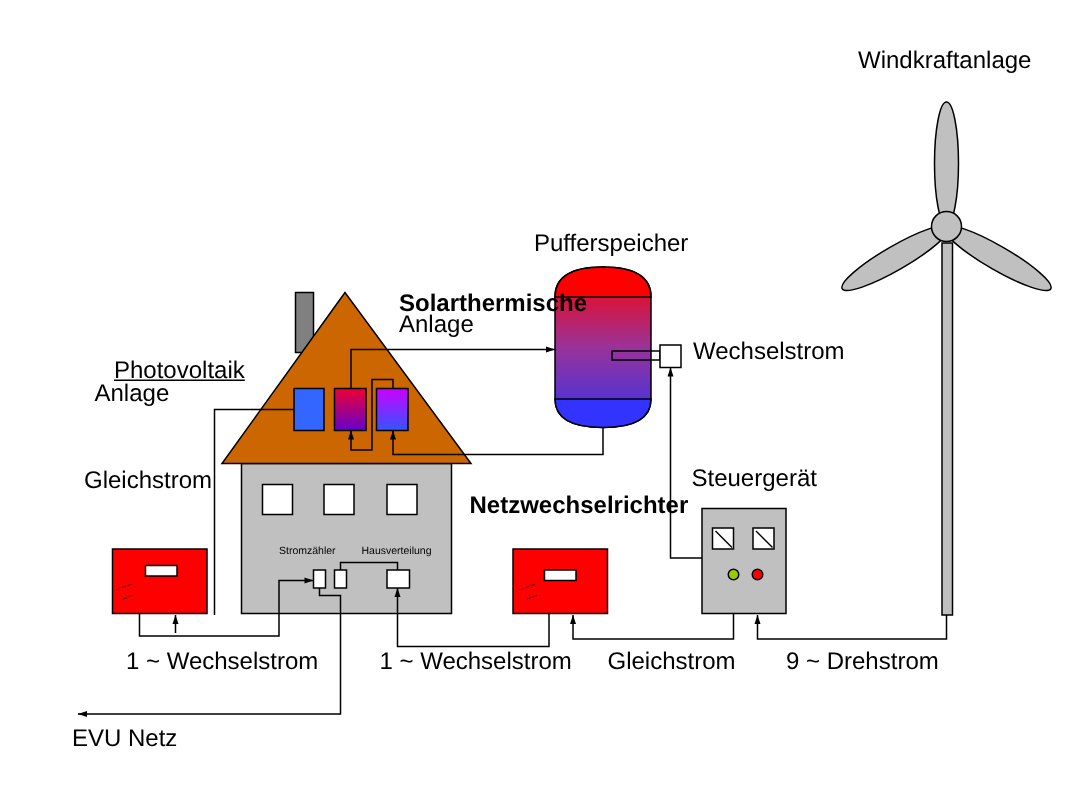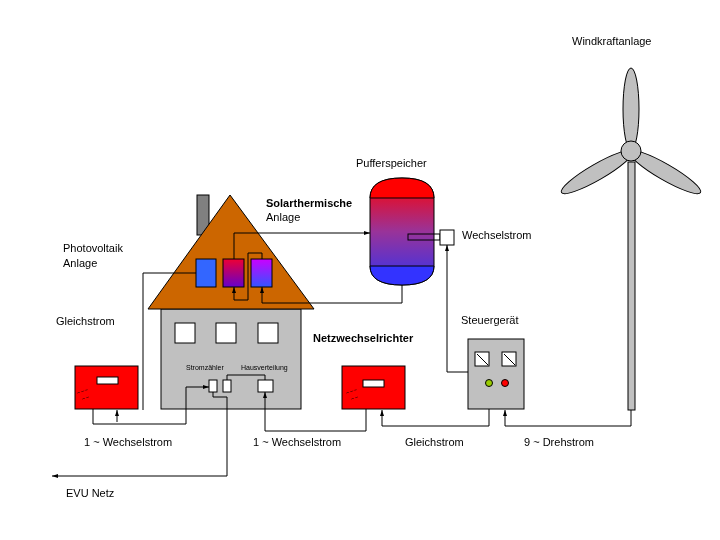--- a/index.html
+++ b/index.html
@@ -1,18 +1,18 @@
 <!DOCTYPE html>
 <html><head>
   <meta charset="utf-8">
   <style>
     html, body { margin: 0; padding: 0; background: #ffffff; }
     body { width: 720px; height: 540px; position: relative; overflow: hidden; font-family: "Liberation Sans", sans-serif; }
     #diagram { position: absolute; left: 0; top: 0; width: 720px; height: 540px; }
-    .lbl { position: absolute; font-family: "Liberation Sans", sans-serif; font-size: 11px; color: #000; line-height: 14px; white-space: nowrap; }
+    .lbl { position: absolute; font-family: "Liberation Sans", sans-serif; font-size: 16px; color: #000; line-height: 14px; white-space: nowrap; }
     .lbl-small { position: absolute; font-family: "Liberation Sans", sans-serif; font-size: 7px; color: #000; white-space: nowrap; }
     .tiny { font-family: "DejaVu Sans", sans-serif; font-size: 5px; fill: #000; }
   </style>
 </head>
 <body>
 
 <svg id="diagram" viewBox="0 0 720 540" xmlns="http://www.w3.org/2000/svg">
   <defs>
     <linearGradient id="tankGrad" x1="0" y1="0" x2="0" y2="1">
       <stop offset="0" stop-color="#ff0000"></stop>
@@ -123,25 +123,25 @@
     <polygon points="234,287 232,293 236,293"></polygon>
     <polygon points="262,287 260,293 264,293"></polygon>
     <polygon points="117,410 115,416 119,416"></polygon>
   </g>
 </svg>
 
 <div class="lbl" style="left:572px;top:34px;">Windkraftanlage</div>
 <div class="lbl" style="left:356px;top:156px;">Pufferspeicher</div>
 <div class="lbl" style="left:266px;top:196px;font-weight:bold;">Solarthermische</div>
 <div class="lbl" style="left:266px;top:210px;">Anlage</div>
-<div class="lbl" style="left:63px;top:241px;">Photovoltaik</div>
+<div class="lbl" style="left:76px;top:241px;text-decoration:underline;">Photovoltaik</div>
 <div class="lbl" style="left:63px;top:256px;">Anlage</div>
 <div class="lbl" style="left:462px;top:228px;">Wechselstrom</div>
 <div class="lbl" style="left:461px;top:313px;">Steuergerät</div>
 <div class="lbl" style="left:313px;top:331px;font-weight:bold;">Netzwechselrichter</div>
 <div class="lbl" style="left:56px;top:314px;">Gleichstrom</div>
 <div class="lbl" style="left:84px;top:435px;">1 ~ Wechselstrom</div>
 <div class="lbl" style="left:253px;top:435px;">1 ~ Wechselstrom</div>
 <div class="lbl" style="left:405px;top:435px;">Gleichstrom</div>
 <div class="lbl" style="left:524px;top:435px;">9 ~ Drehstrom</div>
-<div class="lbl" style="left:66px;top:486px;">EVU Netz</div>
+<div class="lbl" style="left:48px;top:486px;">EVU Netz</div>
 <div class="lbl-small" style="left:186px;top:364px;">Stromzähler</div>
 <div class="lbl-small" style="left:241px;top:364px;">Hausverteilung</div>
 
 </body></html>

